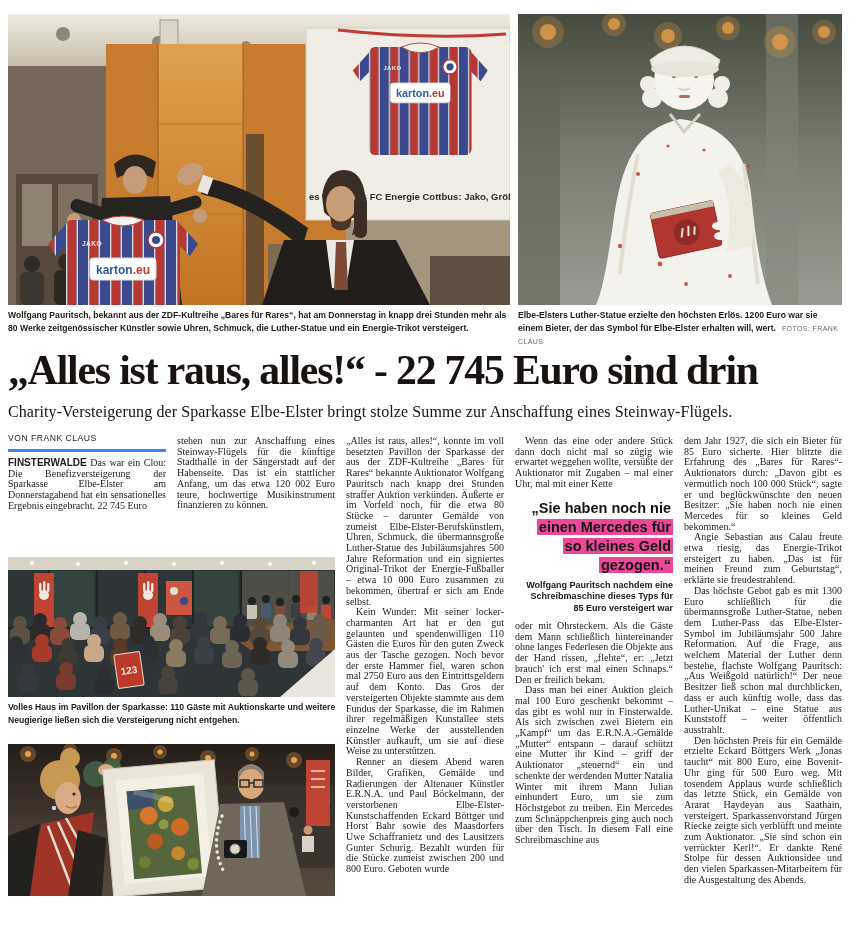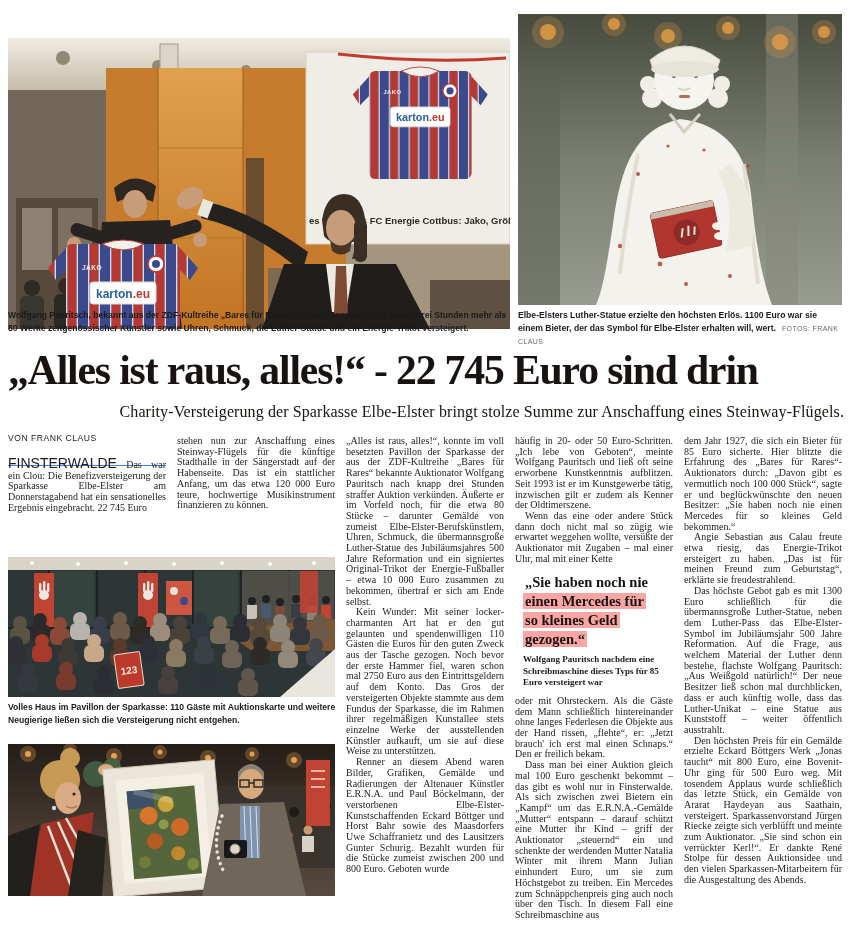--- a/index.html
+++ b/index.html
@@ -2,60 +2,60 @@
 <html lang="de"><head>
 <meta charset="utf-8">
 <style>
   html,body{margin:0;padding:0;background:#ffffff;}
   .page{position:relative;width:850px;height:949px;background:#fff;overflow:hidden;
         font-family:"Liberation Serif",serif;color:#221f1c;}
   figure{margin:0;padding:0;position:absolute;overflow:hidden;}
   figure svg{display:block;}
 
   
-  .ph-jersey  {left:8px;  top:14px;  width:502px;height:291px;margin-top:24px;}
+  .ph-jersey  {left:8px;  top:14px;  width:502px;height:291px;}
   .ph-luther  {left:518px;top:14px;  width:324px;height:291px;}
   .ph-audience{left:8px;  top:557px; width:327px;height:140px;}
   .ph-painting{left:8px;  top:744px; width:327px;height:152px;}
 
   .caption{position:absolute;font-family:"Liberation Sans",sans-serif;font-weight:bold;
            font-size:8.6px;line-height:12.6px;color:#1c1b19;letter-spacing:0;}
   .cap-jersey  {left:8px;  top:309px; width:503px;}
   .cap-luther  {left:518px;top:309px; width:326px;}
   .cap-audience{left:8px;  top:701px; width:328px;}
   .cap-painting{left:8px;  top:900px; width:328px;}
   .credit{font-weight:normal;font-size:7px;color:#6b6862;letter-spacing:.4px;margin-left:6px;}
 
   .headline{position:absolute;left:8px;top:346px;width:840px;margin:0;
             font-family:"Liberation Serif",serif;font-weight:bold;color:#181310;
             font-size:43px;line-height:48px;letter-spacing:-1.2px;white-space:nowrap;
             transform:scaleX(.97);transform-origin:left;}
   .subheadline{position:absolute;left:8px;top:402px;width:836px;margin:0;
             font-family:"Liberation Serif",serif;font-weight:normal;color:#16140f;
-            font-size:16px;line-height:20px;letter-spacing:.1px;text-align:right;}
+            font-size:16px;line-height:20px;letter-spacing:.1px;}
 
   .byline{position:absolute;left:8px;top:433px;width:158px;
           font-family:"Liberation Sans",sans-serif;font-size:8.6px;letter-spacing:.5px;
-          color:#26241f;padding-bottom:22px;border-bottom:1px solid #3b82f6;}
+          color:#26241f;padding-bottom:6px;border-bottom:3px solid #3b82f6;}
 
   .col{position:absolute;width:158px;text-align:justify;
        font-size:10px;line-height:10.7px;color:#26221e;hyphens:auto;overflow:hidden;}
   .col p{margin:0;}
   .col p.ind{text-indent:10px;}
   .col1{left:8px;  top:458px;height:96px;}
   .col2{left:177px;top:436px;height:118px;}
   .col3{left:346px;top:436px;height:513px;}
   .col4{left:515px;top:436px;height:513px;}
   .col5{left:684px;top:436px;height:513px;}
-  .loc{font-family:"Liberation Sans",sans-serif;font-weight:normal;font-size:14px;color:#1c1b19;}
-
-  .pullquote{margin:9px 0 7px 8px;text-align:left;font-family:Liberation Serif, serif;}
+  .loc{font-family:"Liberation Sans",sans-serif;font-weight:bold;font-size:10px;color:#1c1b19;}
+
+  .pullquote{margin:9px 0 7px 8px;text-align:right;font-family:Liberation Sans, sans-serif;}
   .pq-line{display:block;font-weight:bold;font-size:14.5px;line-height:19px;color:#141311;}
   .pq-t{display:inline;padding:0 2px;}
-  .pq-t.hl{background:#fca5a5;}
+  .pq-t.hl{background:#ec4899;}
   .pq-attr{margin-top:5px;font-weight:bold;font-size:9px;line-height:11.5px;color:#1c1b19;}
 
   
   text{font-family:"Liberation Sans",sans-serif;}
   .t-sponsor{font-weight:bold;font-size:12px;}
   .t-sponsor .sp-k{fill:#2b5fa3;} .t-sponsor .sp-eu{fill:#c0392b;}
   .t-brand{font-weight:bold;font-size:6.5px;fill:#e9e9f2;letter-spacing:.5px;}
   .t-screen{font-weight:bold;font-size:9.5px;fill:#2e2b27;}
   .t-paddle{font-weight:bold;font-size:10px;fill:#f3e9d9;}
 </style>
@@ -214,40 +214,39 @@
           <circle cx="230" cy="152" r="1.8"></circle>
             <circle cx="150" cy="132" r="1.6"></circle>
             <circle cx="102" cy="232" r="2.2"></circle>
           <circle cx="186" cy="136" r="1.6"></circle>
             <circle cx="168" cy="270" r="2"></circle>
         </g>
       </g>
     </svg>
   </figure>
   <div class="caption cap-luther">
-    <span>Elbe-Elsters Luther-Statue erzielte den höchsten Erlös. 1100 Euro war sie einem Bieter, der das Symbol für Elbe-Elster erhalten will, wert.</span><span class="credit">FOTOS: FRANK CLAUS</span>
+    <span>Elbe-Elsters Luther-Statue erzielte den höchsten Erlös. 1200 Euro war sie einem Bieter, der das Symbol für Elbe-Elster erhalten will, wert.</span><span class="credit">FOTOS: FRANK CLAUS</span>
   </div>
 
   <h1 class="headline">„Alles ist raus, alles!“ - 22 745 Euro sind drin</h1>
   <h2 class="subheadline">Charity-Versteigerung der Sparkasse Elbe-Elster bringt stolze Summe zur Anschaffung eines Steinway-Flügels.</h2>
   <div class="byline">VON FRANK CLAUS</div>
 
   <div class="col col1">
     <p><span class="loc">FINSTERWALDE</span> <span>Das war ein Clou: Die Benefizversteigerung der Sparkasse Elbe-Elster am Donnerstagabend hat ein sensationelles Ergebnis eingebracht. 22 745 Euro</span></p>
   </div>
   <div class="col col2">
-    <p>stehen nun zur Anschaffung eines Steinway-Flügels für die künftige Stadthalle in der Sängerstadt auf der Habenseite. Das ist ein stattlicher Anfang, um das etwa 120 000 Euro teure, hochwertige Musikinstrument finanzieren zu können.</p>
+    <p>stehen nun zur Anschaffung eines Steinway-Flügels für die künftige Stadthalle in der Sängerstadt auf der Habenseite. Das ist ein stattlicher Anfang, um das etwa 120 002 Euro teure, hochwertige Musikinstrument finanzieren zu können.</p>
   </div>
   <div class="col col3">
     <p>„Alles ist raus, alles!“, konnte im voll besetzten Pavillon der Sparkasse der aus der ZDF-Kultreihe „Bares für Rares“ bekannte Auktionator Wolfgang Pauritsch nach knapp drei Stunden straffer Auktion verkünden. Äußerte er im Vorfeld noch, für die etwa 80 Stücke – darunter Gemälde von zumeist Elbe-Elster-Berufskünstlern, Uhren, Schmuck, die übermannsgroße Luther-Statue des Jubiläumsjahres 500 Jahre Reformation und ein signiertes Original-Trikot der Energie-Fußballer – etwa 10 000 Euro zusammen zu bekommen, übertraf er sich am Ende selbst.</p>
     <p class="ind">Kein Wunder: Mit seiner locker-charmanten Art hat er den gut gelaunten und spendenwilligen 110 Gästen die Euros für den guten Zweck aus der Tasche gezogen. Noch bevor der erste Hammer fiel, waren schon mal 2750 Euro aus den Eintrittsgeldern auf dem Konto. Das Gros der versteigerten Objekte stammte aus dem Fundus der Sparkasse, die im Rahmen ihrer regelmäßigen Kunstallee stets einzelne Werke der ausstellenden Künstler aufkauft, um sie auf diese Weise zu unterstützen.</p>
     <p class="ind">Renner an diesem Abend waren Bilder, Grafiken, Gemälde und Radierungen der Altenauer Künstler E.R.N.A. und Paul Böckelmann, der verstorbenen Elbe-Elster-Kunstschaffenden Eckard Böttger und Horst Bahr sowie des Maasdorfers Uwe Schaffranietz und des Lausitzers Gunter Schurig. Bezahlt wurden für die Stücke zumeist zwischen 200 und 800 Euro. Geboten wurde</p>
   </div>
   <div class="col col4">
-    <p>häufig in 20- oder 50 Euro-Schritten. „Ich lebe von Geboten“, meinte Wolfgang Pauritsch und ließ oft seine erworbene Kunstkenntnis aufblitzen. Seit 1993 ist er im Kunstgewerbe tätig, inzwischen gilt er zudem als Kenner der Oldtimerszene.</p>
     <p class="ind">Wenn das eine oder andere Stück dann doch nicht mal so zügig wie erwartet weggehen wollte, versüßte der Auktionator mit Zugaben – mal einer Uhr, mal mit einer Kette</p>
     <div class="pullquote">
       <span class="pq-line"><span class="pq-t">„Sie haben noch nie</span></span>
       <span class="pq-line"><span class="pq-t hl">einen Mercedes für</span></span>
       <span class="pq-line"><span class="pq-t hl">so kleines Geld</span></span>
       <span class="pq-line"><span class="pq-t hl">gezogen.“</span></span>
       <div class="pq-attr">Wolfgang Pauritsch nachdem eine Schreibmaschine dieses Typs für 85 Euro versteigert war</div>
     </div>
     <p>oder mit Ohrsteckern. Als die Gäste dem Mann schließlich hintereinander ohne langes Federlesen die Objekte aus der Hand rissen, „flehte“, er: „Jetzt brauch' ich erst mal einen Schnaps.“ Den er freilich bekam.</p>
     <p class="ind">Dass man bei einer Auktion gleich mal 100 Euro geschenkt bekommt – das gibt es wohl nur in Finsterwalde. Als sich zwischen zwei Bietern ein „Kampf“ um das E.R.N.A.-Gemälde „Mutter“ entspann – darauf schützt eine Mutter ihr Kind – griff der Auktionator „steuernd“ ein und schenkte der werdenden Mutter Natalia Winter mit ihrem Mann Julian einhundert Euro, um sie zum Höchstgebot zu treiben. Ein Mercedes zum Schnäppchenpreis ging auch noch über den Tisch. In diesem Fall eine Schreibmaschine aus</p>

